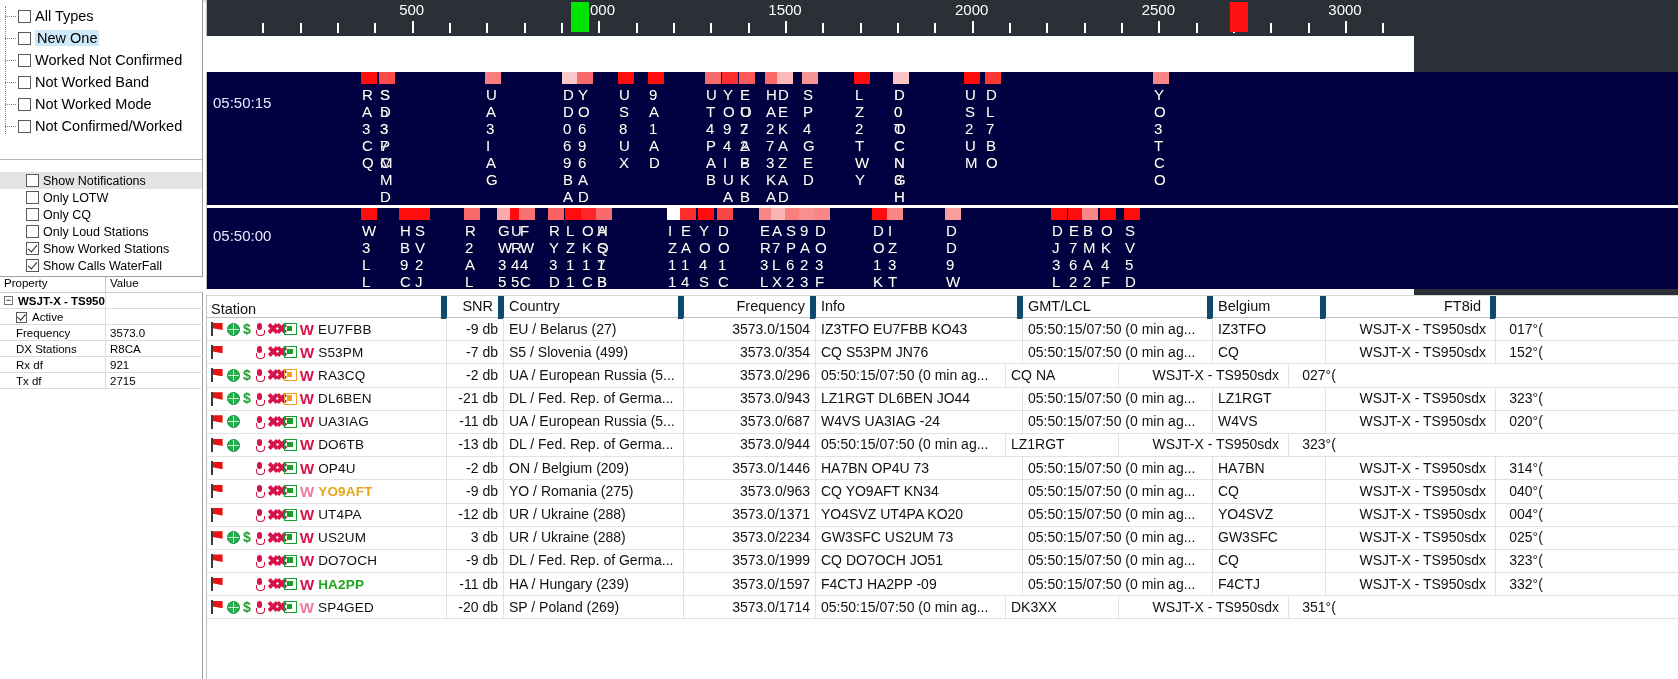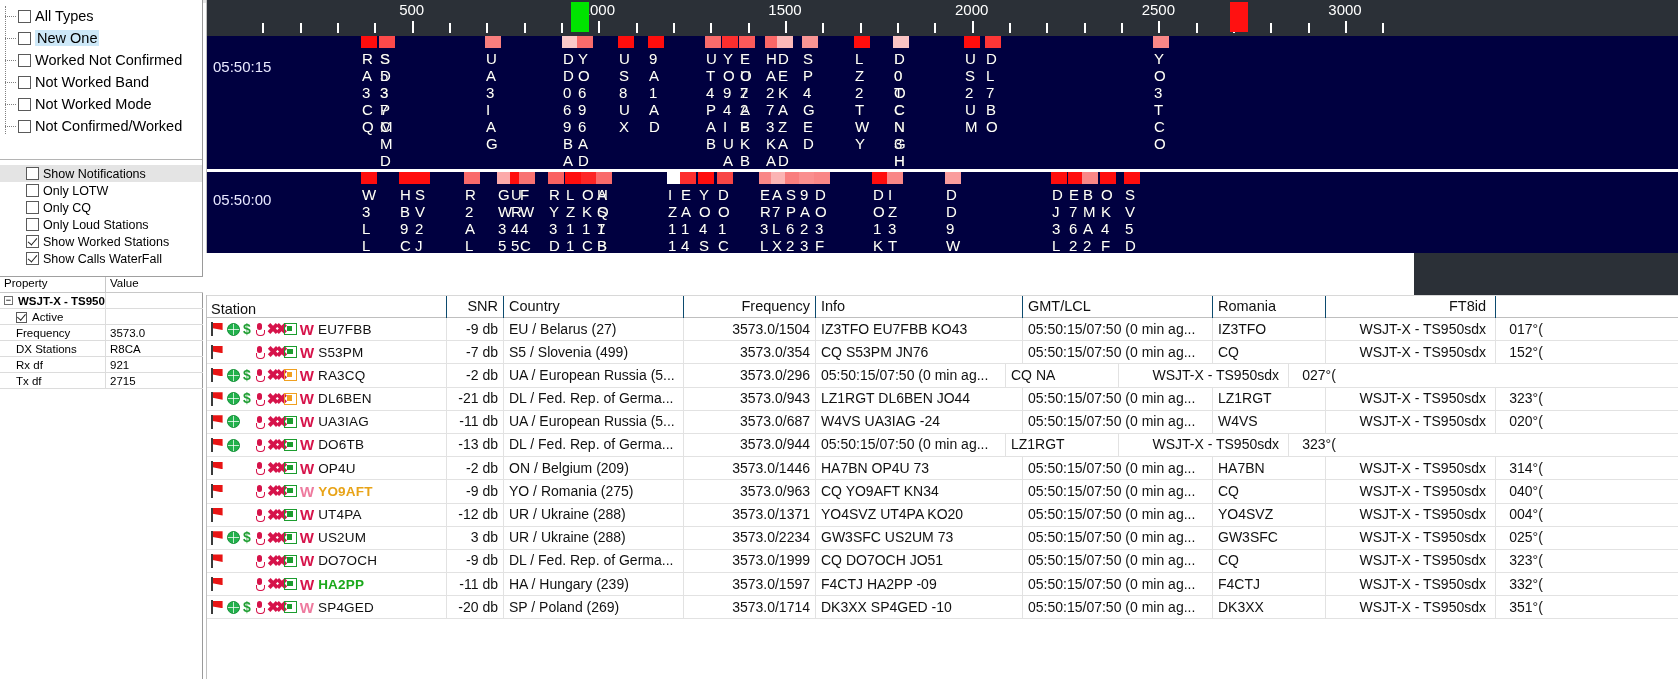--- a/index.html
+++ b/index.html
@@ -73,21 +73,21 @@
     border-width: 0 1.6px 1.6px 0;
     transform: rotate(40deg);
   }
   .tree-row .lbl { white-space: nowrap; }
   .tree-row.selected .lbl {
     background: #cde8f8;
     padding: 0 2px;
   }
 
   #opts {
-    margin-top: 5px;
+    margin-top: 12px;
   }
   .opt-row {
     display: flex;
     align-items: center;
     height: 17px;
     padding-left: 26px;
     font-size: 12.5px;
     color: #000;
   }
   .opt-row.hl { background: #e4e4e4; }
@@ -198,21 +198,21 @@
   #scale .marker.rx { background: #ff1111; }
 
   
   .wf {
     position: relative;
     background: #000040;
     margin-left: 3px;
     border-left: 1px solid #c0c0c0;
     overflow: hidden;
   }
-  .wf#wf1 { height: 133px; }
+  .wf#wf1 { height: 133px; margin-top: 36px; }
   .wf#wf2 { height: 84px; }
   .wf-time {
     position: absolute;
     left: 6px; top: 22px;
     color: #e8e8ff;
     font-size: 15px;
   }
   .wf-sig {
     position: absolute;
     top: 0;
@@ -249,21 +249,21 @@
   .g-head {
     display: flex;
     height: 23px;
     border-bottom: 1px solid #bfbfbf;
     border-top: 1px solid #d8d8d8;
     background: #ffffff;
     font-size: 14.5px;
     color: #111;
   }
   .g-head .gc {
-    border-right: 1px solid #0c4a6e;
+    border-right: 6px solid #0c4a6e;
     padding: 2px 5px 0 5px;
     height: 23px;
     overflow: hidden;
     white-space: nowrap;
   }
   .g-row {
     display: flex;
     height: 23.2px;
     border-bottom: 1px solid #e2e2e2;
     font-size: 14px;
@@ -887,21 +887,21 @@
       </div>
 
     <div id="grid">
       <div class="g-head" id="grid-head">
           <div class="gc station">Station</div>
           <div class="gc snr">SNR</div>
           <div class="gc country">Country</div>
           <div class="gc freq">Frequency</div>
           <div class="gc info">Info</div>
           <div class="gc gmt">GMT/LCL</div>
-          <div class="gc author">Romania</div>
+          <div class="gc author">Belgium</div>
           <div class="gc ft8id">FT8id</div>
           <div class="gc bearing"></div>
         </div>
       <div id="grid-body">
           <div class="g-row">
             <div class="gc station">
               <span class="flag"></span>
               <span class="globe"></span>
               <span class="dollar">$</span>
               <span class="mic"></span>
@@ -1144,21 +1144,20 @@
               <span class="dollar">$</span>
               <span class="mic"></span>
               <span class="xicon">✖✖</span>
               <span class="sq" style="color:#1b9c2e"></span>
               <span class="wred pink">W</span>
               <span class="call">SP4GED</span>
             </div>
             <div class="gc snr">-20 db</div>
             <div class="gc country">SP / Poland (269)</div>
             <div class="gc freq">3573.0/1714</div>
-            <div class="gc info">DK3XX SP4GED -10</div>
             <div class="gc gmt">05:50:15/07:50 (0 min ag...</div>
             <div class="gc author">DK3XX</div>
             <div class="gc ft8id">WSJT-X - TS950sdx</div>
             <div class="gc bearing">351°(</div>
           </div>
         </div>
     </div>
   </div>
 </div>
 

